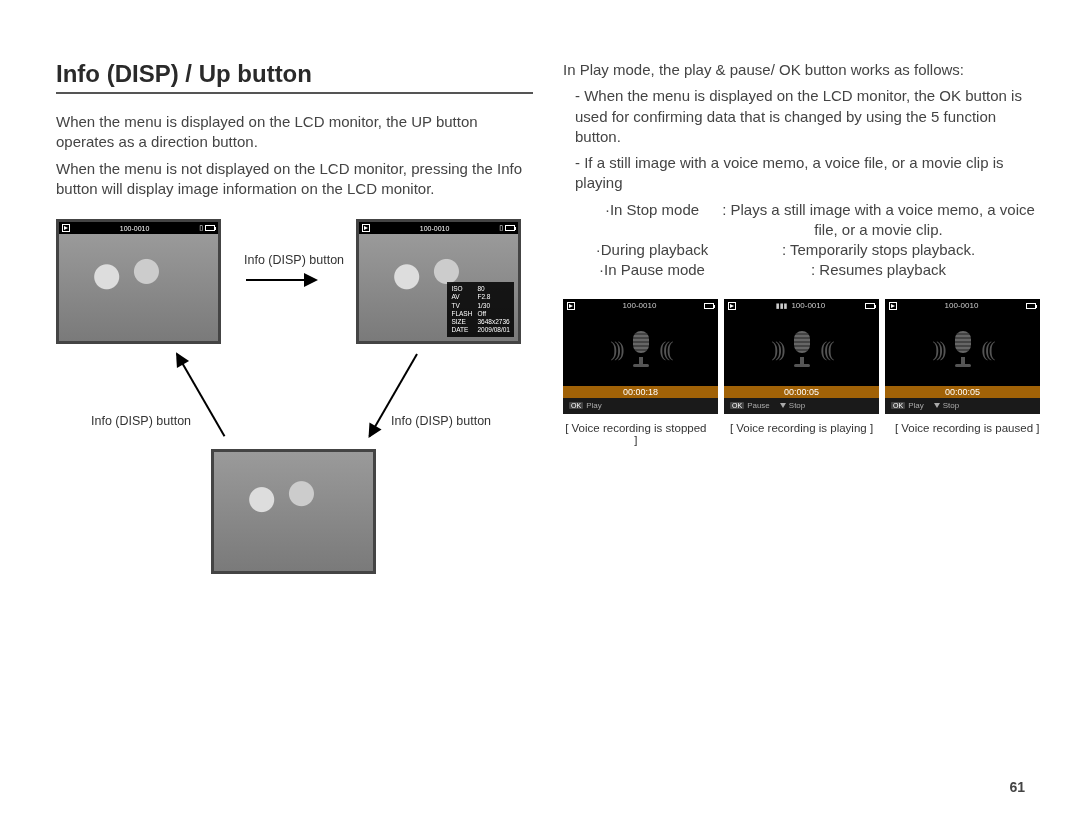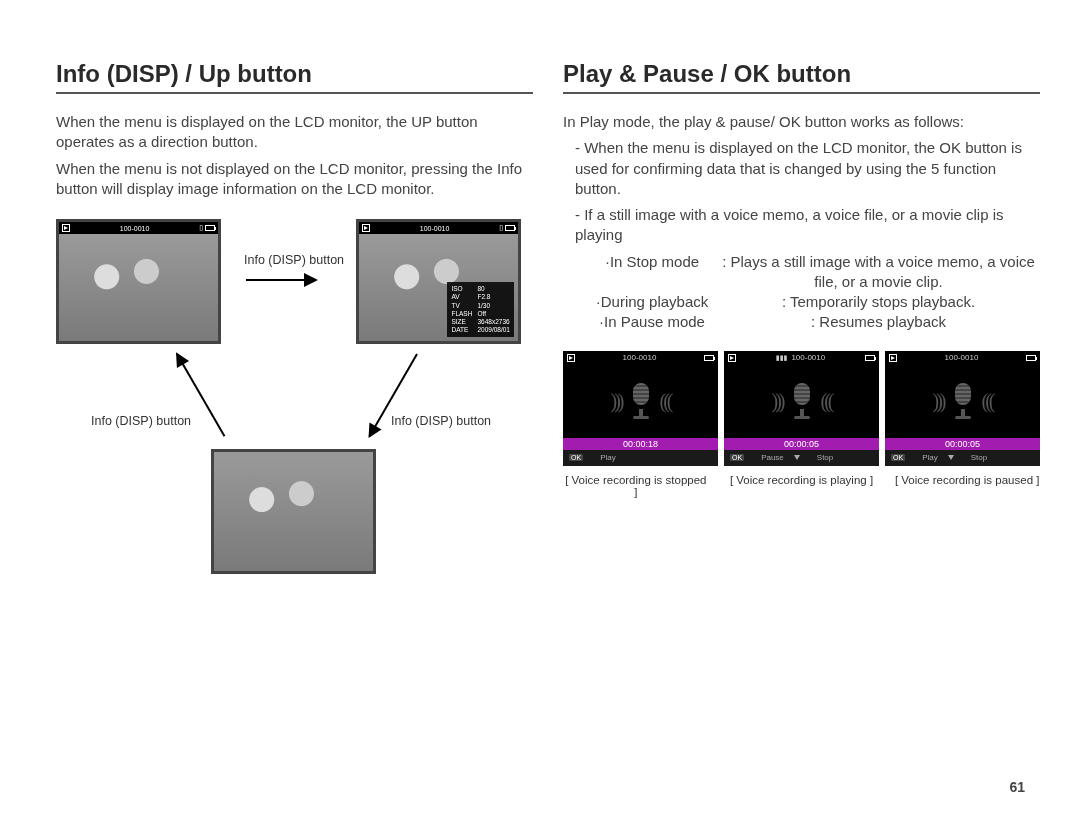--- a/index.html
+++ b/index.html
@@ -149,28 +149,28 @@
   .mic-stand {
     position:absolute; bottom:0; left:11px; width:4px; height:10px; background:#555;
   }
   .mic-base {
     position:absolute; bottom:0; left:5px; width:16px; height:3px; background:#555; border-radius:2px;
   }
   .waves {
     color:#555; font-size:20px; letter-spacing:-3px; font-family: serif;
   }
   .vs-time {
-    text-align:center; color:#fff; font-size:9px; background:#a21caf; padding:1px 0;
+    text-align:center; color:#fff; font-size:9px; background:#a16207; padding:1px 0;
   }
   .vs-bottom {
     height:16px; background:#1a1a1a; display:flex; align-items:center; gap:10px;
     padding:0 6px; color:#aaa; font-size:8px;
   }
   .vs-btn {
-    display:flex; align-items:center; gap:17px;
+    display:flex; align-items:center; gap:3px;
   }
   .key-box {
     background:#444; color:#fff; font-size:7px; padding:0 2px; border-radius:1px;
   }
   .tri-down { width:0;height:0;border-top:5px solid #aaa;border-left:3px solid transparent;border-right:3px solid transparent; }
   .voice-captions {
     display:flex; gap:20px; margin-top:8px;
   }
   .voice-captions div {
     flex:1; text-align:center; font-size:11.5px; color:#333;
@@ -260,21 +260,20 @@
       <div class="caption-small" style="left:335px; top:195px;">Info (DISP) button</div>
 
       <div class="arrow-diag up" style="left:120px; top:135px; height:95px; transform: rotate(-30deg);">
         <div class="head"></div>
       </div>
       <div class="caption-small" style="left:35px; top:195px;">Info (DISP) button</div>
     </div>
   </div>
 
   <div class="col">
-    <h2 class="section-title">Play &amp; Pause / OK button</h2>
     <p class="body-text">In Play mode, the play &amp; pause/ OK button works as follows:</p>
     <p class="body-text list-indent">- When the menu is displayed on the LCD monitor, the OK button is used for confirming data that is changed by using the 5 function button.</p>
     <p class="body-text list-indent">- If a still image with a voice memo, a voice file, or a movie clip is playing</p>
     <div class="sub-table">
       <div class="sub-row">
         <div class="sub-label">·In Stop mode</div>
         <div class="sub-value">: Plays a still image with a voice memo, a voice file, or a movie clip.</div>
       </div>
       <div class="sub-row">
         <div class="sub-label">·During playback</div>

